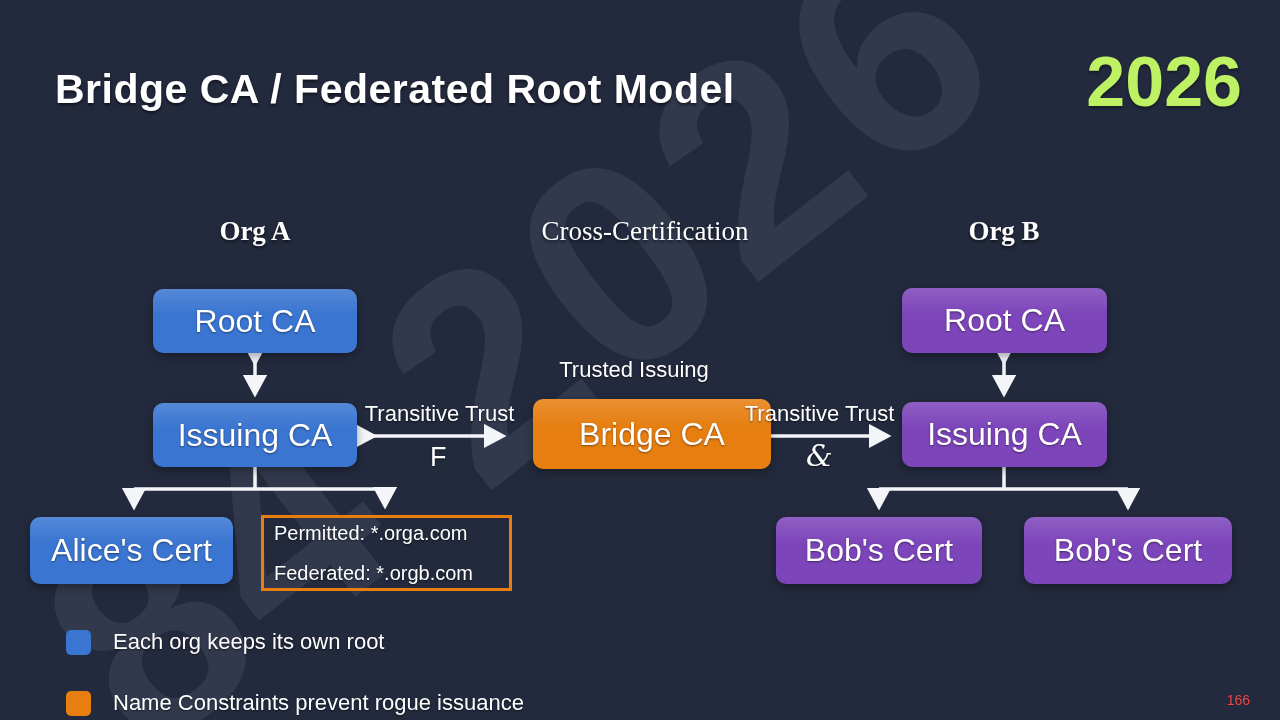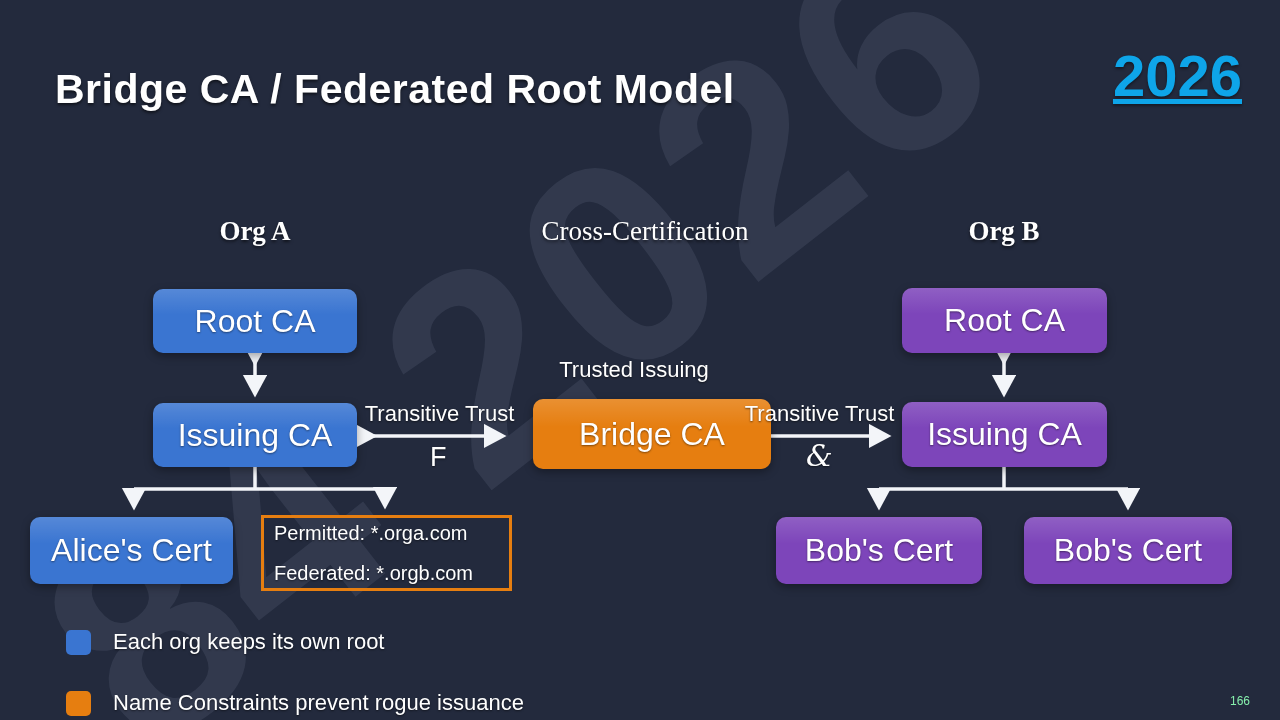--- a/index.html
+++ b/index.html
@@ -22,28 +22,27 @@
     user-select: none; pointer-events: none; white-space: nowrap;
   }
 
   .title {
     left: 55px; top: 66px;
     font-size: 41px; font-weight: bold; letter-spacing: 0.5px;
     text-shadow: 0 2px 3px rgba(0,0,0,0.55);
   }
   .year-badge {
     right: 38px; top: 42px;
-    font-size: 58px; font-weight: bold;
-    color: #0ea5e9;
+    font-size: 70px; font-weight: bold;
+    color: #bef264;
     text-shadow: 0 2px 3px rgba(0,0,0,0.4);
-    text-decoration: underline;
   }
   .page-number {
     right: 30px; bottom: 12px;
-    font-size: 12px; color: #86efac;
+    font-size: 14px; color: #ef4444;
   }
 
   .col-header {
     top: 216px; font-size: 27px; text-align: center;
     text-shadow: 0 2px 3px rgba(0,0,0,0.55);
     font-family: Liberation Serif, serif;
   }
   .col-header.bold { font-weight: bold; }
 
   .node {

